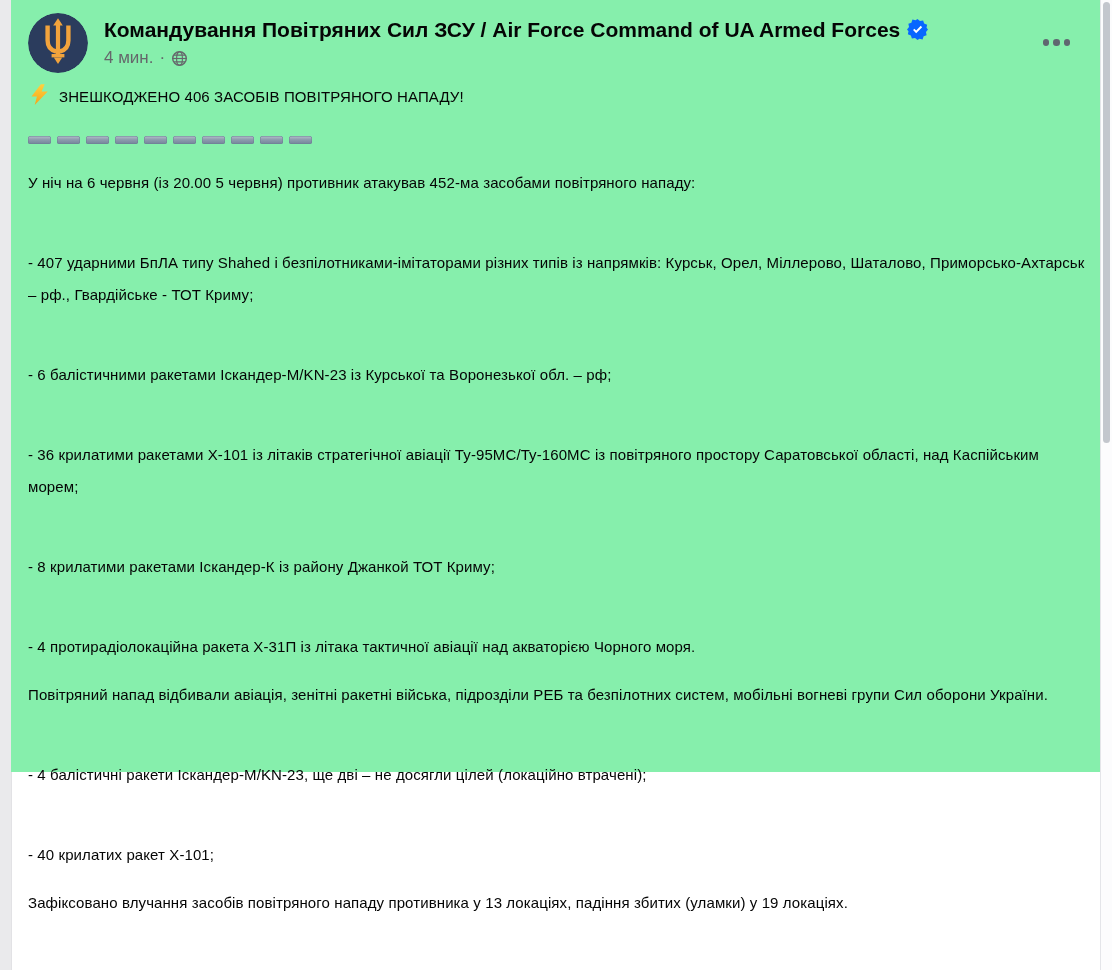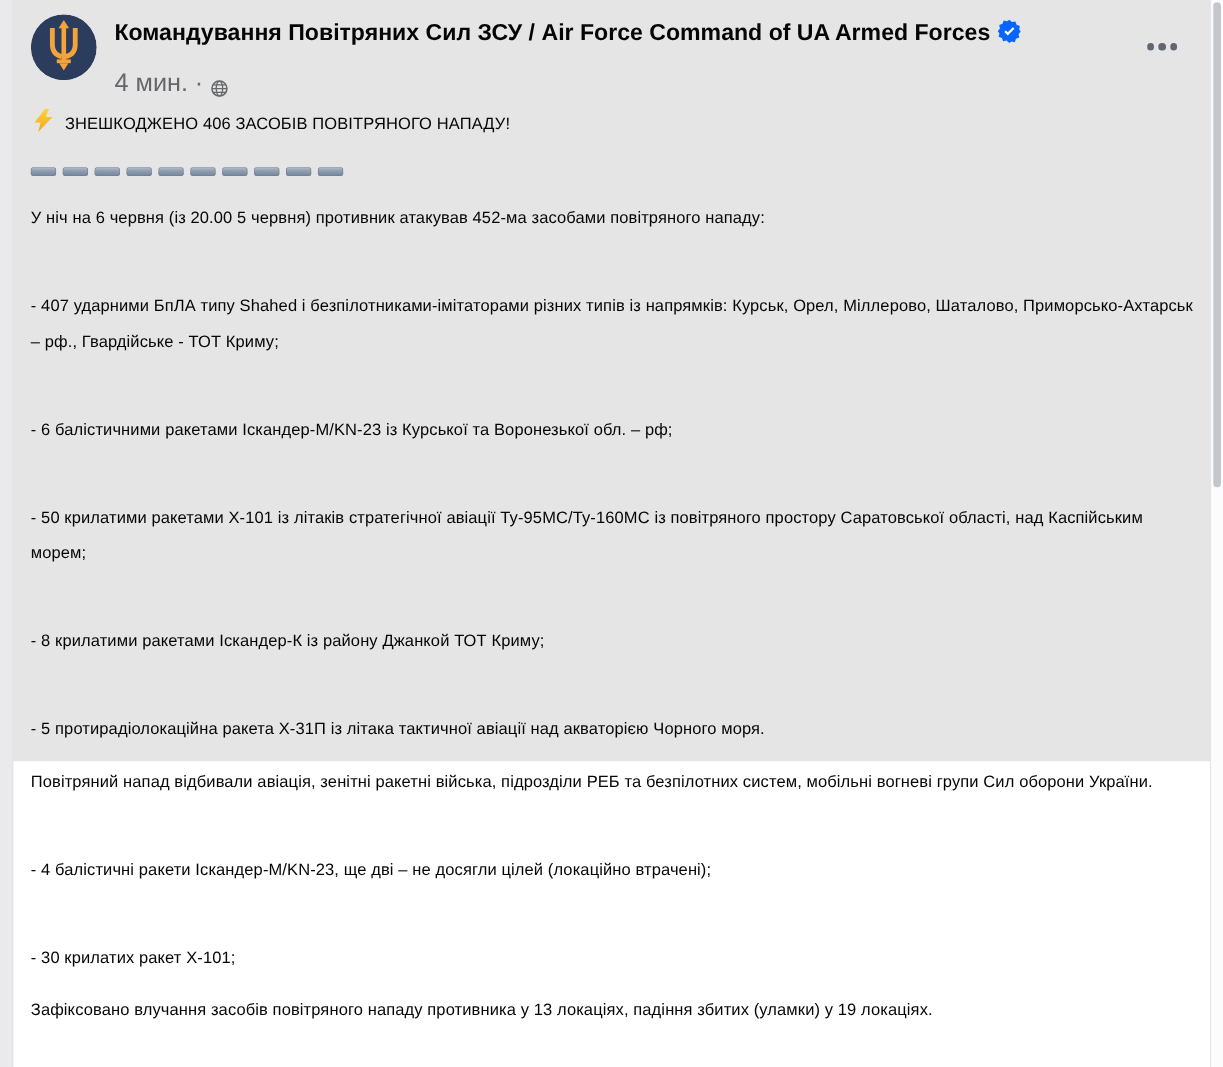--- a/index.html
+++ b/index.html
@@ -6,32 +6,32 @@
   body {
     width: 1112px; height: 970px; position: relative; overflow: hidden;
     font-family: "Liberation Sans", sans-serif;
     -webkit-font-smoothing: antialiased;
   }
   .left-strip {
     position: absolute; left: 0; top: 0; width: 11px; height: 100%;
     background: #eaeaec; border-right: 1px solid #e2e2e5;
   }
   .card {
-    position: absolute; left: 11px; top: 0; width: 1089px; height: 692px;
-    background: #e5e5e5; box-sizing: border-box;
+    position: absolute; left: 11px; top: 0; width: 1089px; height: 772px;
+    background: #86efac; box-sizing: border-box;
   }
   
   .post-header { display: flex; align-items: flex-start; padding: 13px 10px 0 17px; }
   .avatar { width: 60px; height: 60px; flex: 0 0 60px; border-radius: 50%; overflow: hidden; cursor: pointer; }
   .avatar svg { display: block; }
   .header-text { margin-left: 16px; flex: 1 1 auto; min-width: 0; padding-top: 3px; }
   .title-row { font-size: 21px; line-height: 27px; font-weight: 700; color: #050505; }
   .page-name { cursor: pointer; }
   .verified-badge { display: inline-block; width: 21px; height: 21px; margin-left: 7px; vertical-align: -3px; }
-  .meta-row { display: flex; align-items: center; gap: 6px; margin-top: 19px; font-size: 23px; color: #65676b; }
+  .meta-row { display: flex; align-items: center; gap: 6px; margin-top: 5px; font-size: 17px; color: #65676b; }
   .meta-sep { color: #65676b; }
   .globe-icon { display: inline-block; width: 17px; height: 17px; margin-top: 1px; }
   .more-btn { flex: 0 0 auto; display: flex; gap: 4px; align-items: center; padding: 12px 6px; margin: 14px 14px 0 0; cursor: pointer; border-radius: 6px; }
   .more-dot { width: 6.5px; height: 6.5px; border-radius: 50%; background: #606770; }
   
   .post-body {
     padding: 6px 15px 14px 17px;
     font-size: 15px; line-height: 32px; color: #050505;
     letter-spacing: 0.1px;
   }
@@ -138,33 +138,33 @@
         <span class="dash"></span>
       </div>
 
     <div class="block">
       <span>У ніч на 6 червня (із 20.00 5 червня) противник атакував 452-ма засобами повітряного нападу:</span>
     </div>
 
     <div class="block">
       <span class="post-line">- 407 ударними БпЛА типу Shahed і безпілотниками-імітаторами різних типів із напрямків: Курськ, Орел, Міллерово, Шаталово, Приморсько-Ахтарськ – рф., Гвардійське - ТОТ Криму;</span>
       <span class="post-line">- 6 балістичними ракетами Іскандер-М/KN-23 із Курської та Воронезької обл. – рф;</span>
-      <span class="post-line">- 50 крилатими ракетами Х-101 із літаків стратегічної авіації Ту-95МС/Ту-160МС із повітряного простору Саратовської області, над Каспійським морем;</span>
+      <span class="post-line">- 36 крилатими ракетами Х-101 із літаків стратегічної авіації Ту-95МС/Ту-160МС із повітряного простору Саратовської області, над Каспійським морем;</span>
       <span class="post-line">- 8 крилатими ракетами Іскандер-К із району Джанкой ТОТ Криму;</span>
-      <span class="post-line">- 5 протирадіолокаційна ракета Х-31П із літака тактичної авіації над акваторією Чорного моря.</span>
+      <span class="post-line">- 4 протирадіолокаційна ракета Х-31П із літака тактичної авіації над акваторією Чорного моря.</span>
     </div>
 
     <div class="block">
       <span>Повітряний напад відбивали авіація, зенітні ракетні війська, підрозділи РЕБ та безпілотних систем, мобільні вогневі групи Сил оборони України.</span>
     </div>
 
 
     <div class="block">
       <span class="post-line">- 4 балістичні ракети Іскандер-М/KN-23, ще дві – не досягли цілей (локаційно втрачені);</span>
-      <span class="post-line">- 30 крилатих ракет Х-101;</span>
+      <span class="post-line">- 40 крилатих ракет Х-101;</span>
     </div>
 
     <div class="block">
       <span>Зафіксовано влучання засобів повітряного нападу противника у 13 локаціях, падіння збитих (уламки) у 19 локаціях.</span>
     </div>
 
     <div class="block">
       <span class="post-line">
         <span class="inline-icon fist-icon">
           <svg width="23" height="23" viewBox="0 0 24 24">

